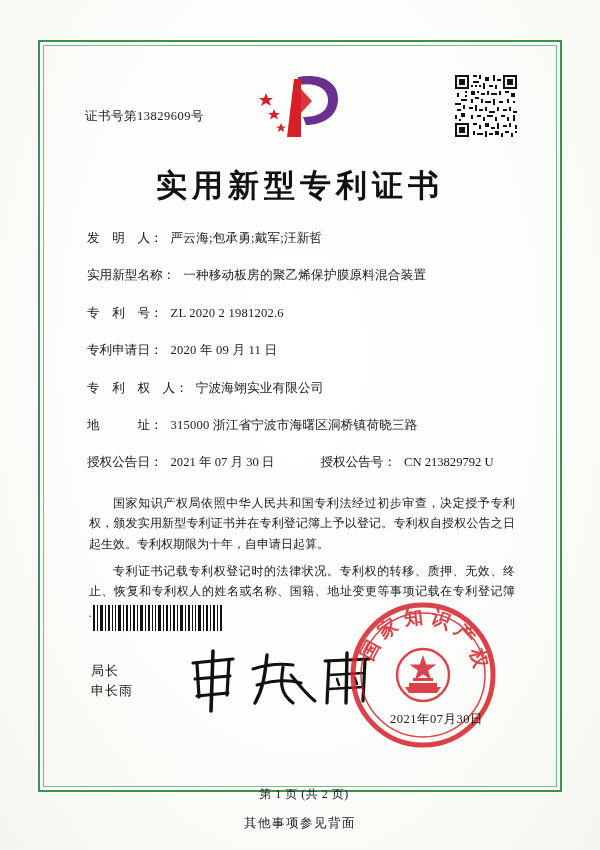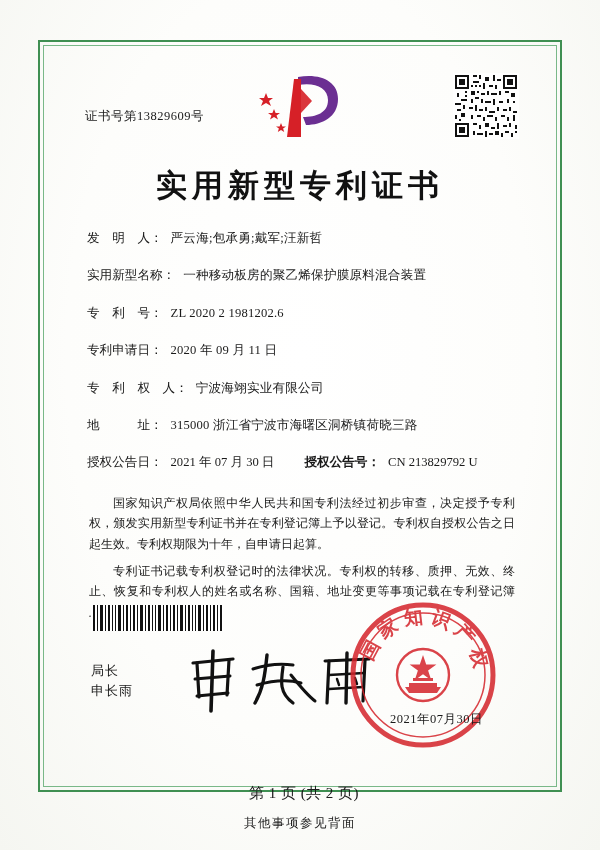--- a/index.html
+++ b/index.html
@@ -113,22 +113,21 @@
     letter-spacing: 0px;
   }
   .row .value {
     flex: 1 1 auto;
     padding-left: 8px;
     letter-spacing: 0.2px;
   }
   .row.two .label2 {
     flex: 0 0 auto;
     white-space: pre;
-    padding-left: 30px;
-    font-weight: bold;
+    padding-left: 46px;
   }
   .row.two .value2 {
     flex: 0 0 auto;
     padding-left: 8px;
   }
 
   
   .paras {
     padding: 2px 20px 0 24px;
     font-size: 12px;
@@ -184,21 +183,21 @@
     font-size: 12.5px;
     color: #1a1a1a;
     letter-spacing: 0.5px;
   }
   .page-no {
     position: absolute;
     left: 8px;
     right: 0;
     bottom: -24px;
     text-align: center;
-    font-size: 15px;
+    font-size: 12px;
     letter-spacing: 0.5px;
   }
 
   
   .footer-note {
     position: absolute;
     left: 0;
     right: 0;
     bottom: 18px;
     text-align: center;

